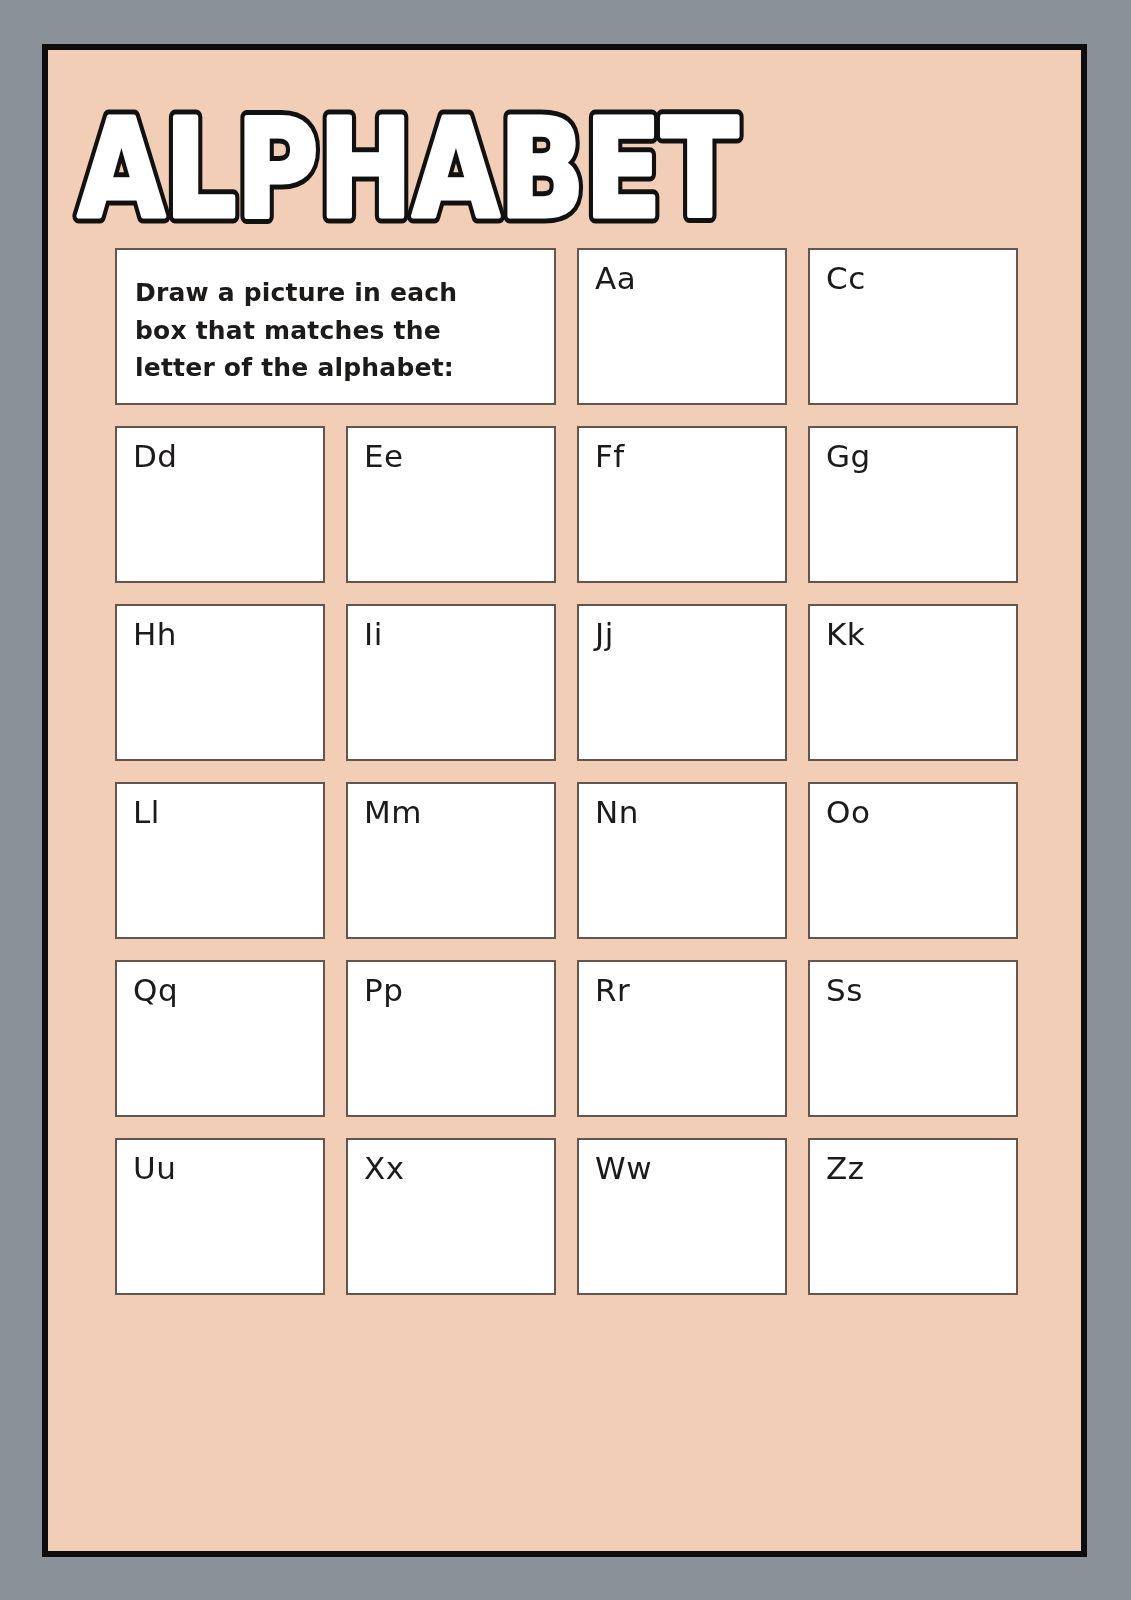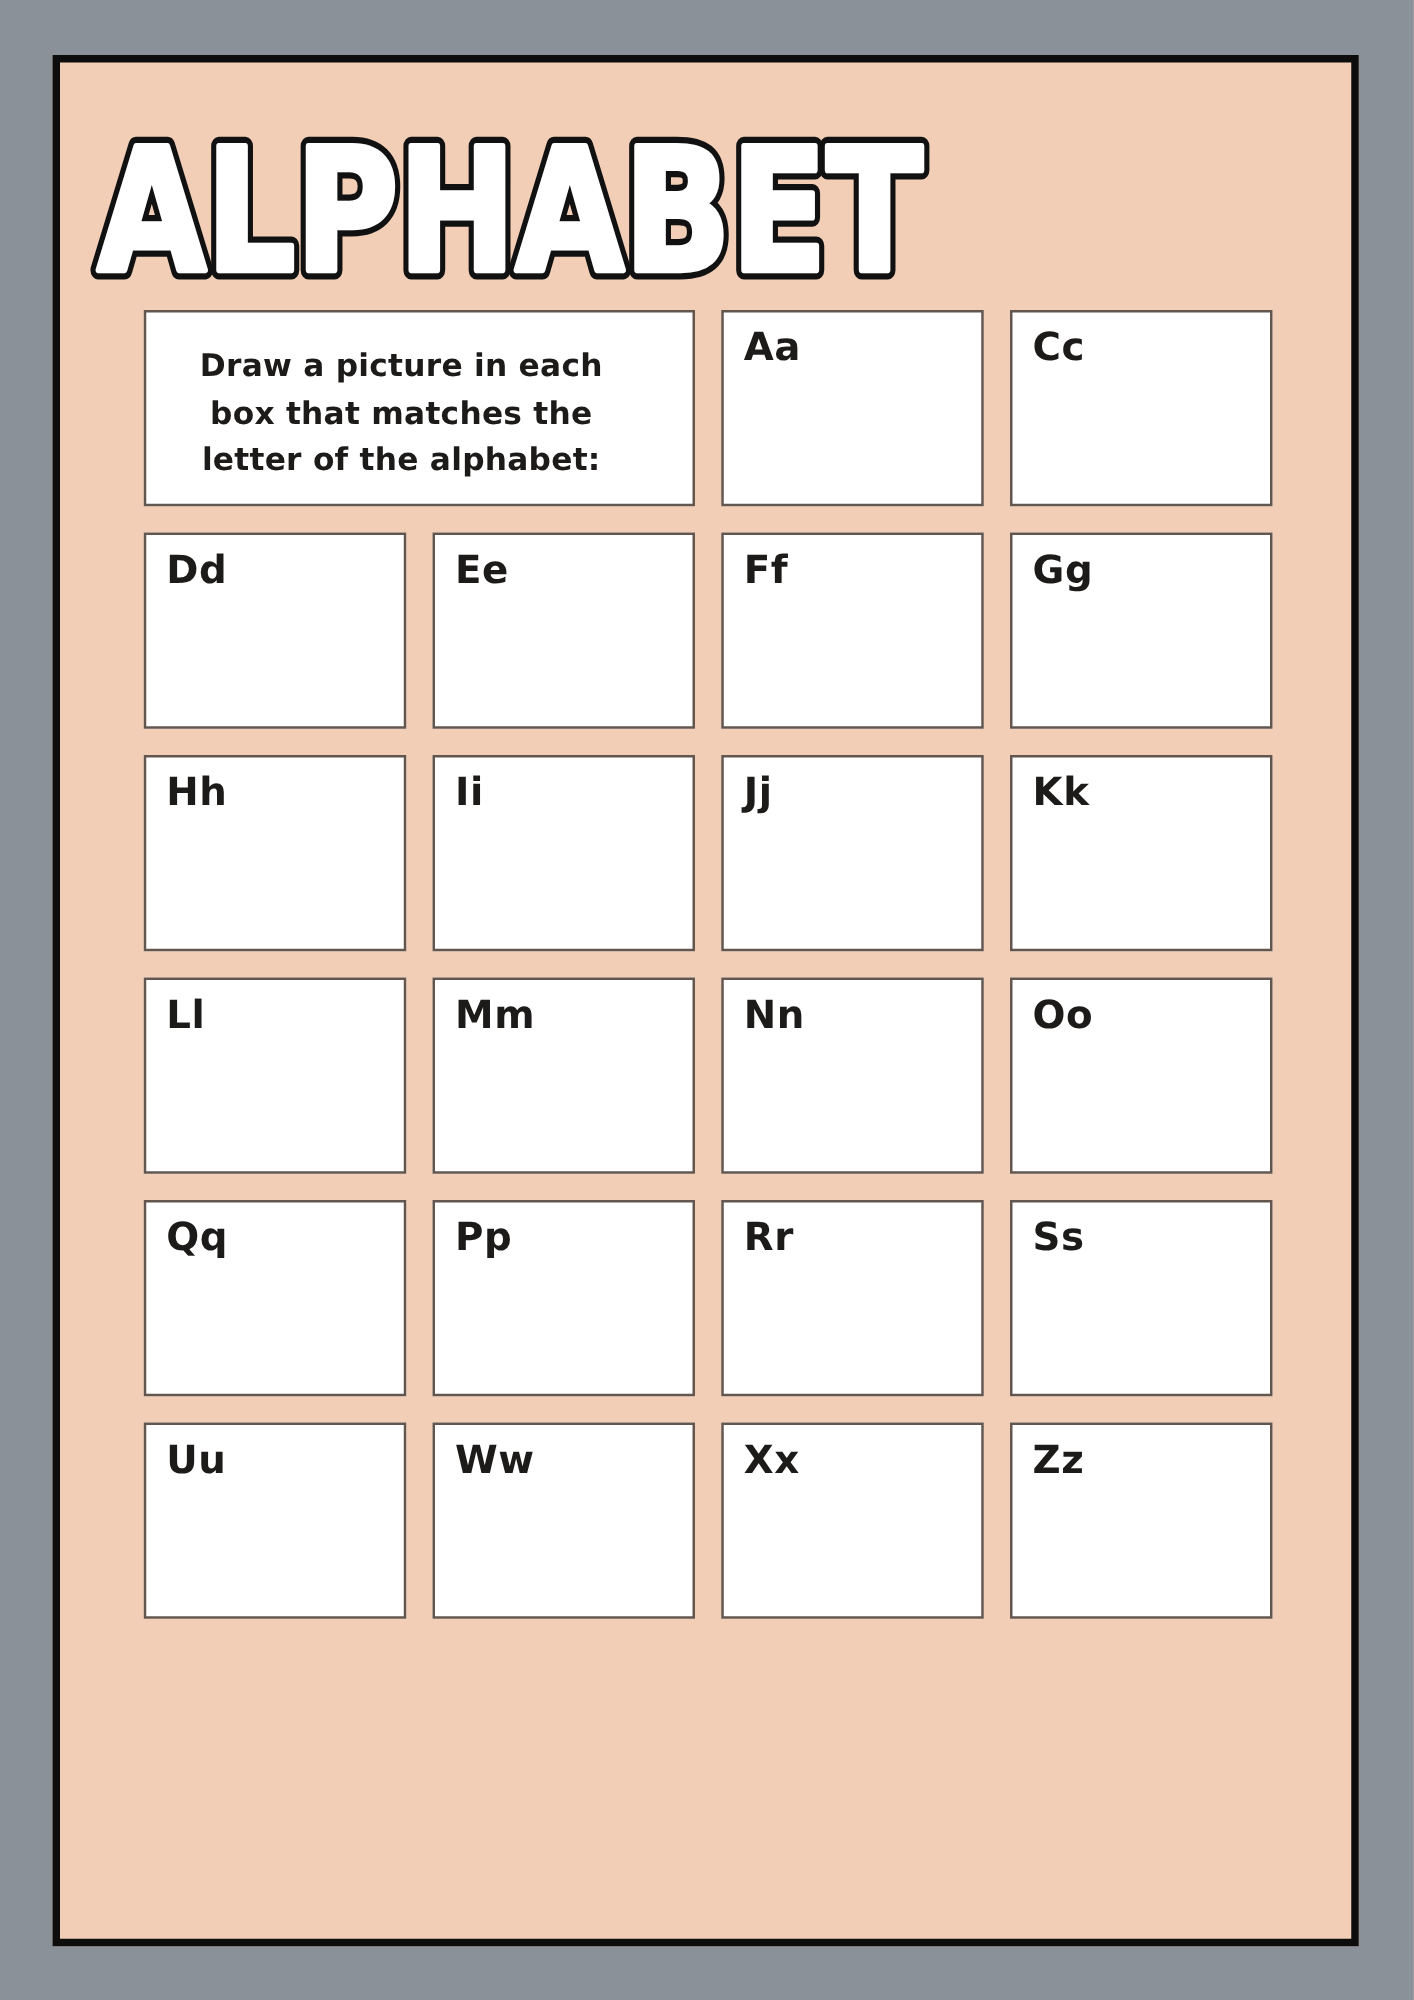--- a/index.html
+++ b/index.html
@@ -68,38 +68,37 @@
   .box {
     background: var(--box-background, #FFFFFF);
     border: 2px solid var(--box-border, #63564F);
     box-sizing: border-box;
     position: relative;
   }
   .instruction {
     grid-column: 1 / span 2;
     display: flex;
     align-items: center;
-    text-align: center;
   }
   .instruction p {
     margin: 0;
     padding: 8px 14px 0 18px;
     max-width: 372px;
     font-size: 25px;
     font-weight: 600;
     line-height: 1.5;
     color: var(--text, #1D1B1A);
     letter-spacing: 0.2px;
   }
   .letter-label {
     position: absolute;
     top: 10px;
     left: 16px;
     font-size: 31px;
-    font-weight: bold;
+    font-weight: normal;
     color: var(--text, #1D1B1A);
     letter-spacing: 0.5px;
   }
 </style>
 </head>
 <body>
 
 <div class="page">
 
   <div class="title-wrap">
@@ -165,23 +164,23 @@
       <div class="box letter">
     <span class="letter-label">Rr</span>
   </div>
       <div class="box letter">
     <span class="letter-label">Ss</span>
   </div>
       <div class="box letter">
     <span class="letter-label">Uu</span>
   </div>
       <div class="box letter">
-    <span class="letter-label">Ww</span>
+    <span class="letter-label">Xx</span>
   </div>
       <div class="box letter">
-    <span class="letter-label">Xx</span>
+    <span class="letter-label">Ww</span>
   </div>
       <div class="box letter">
     <span class="letter-label">Zz</span>
   </div>
     </div>
 
 </div>
 
 </body></html>

